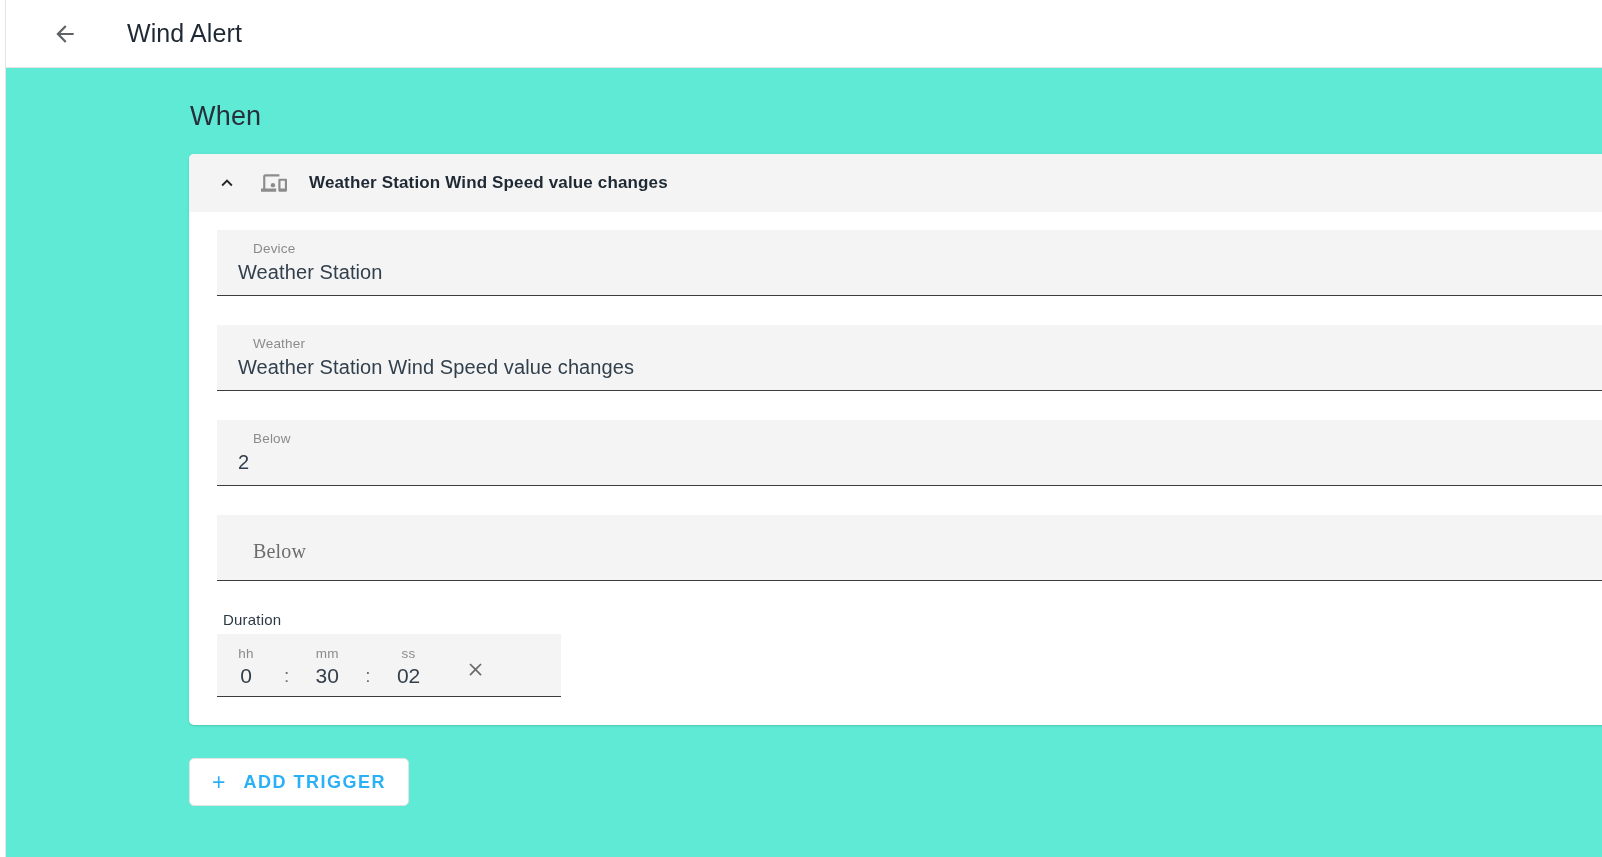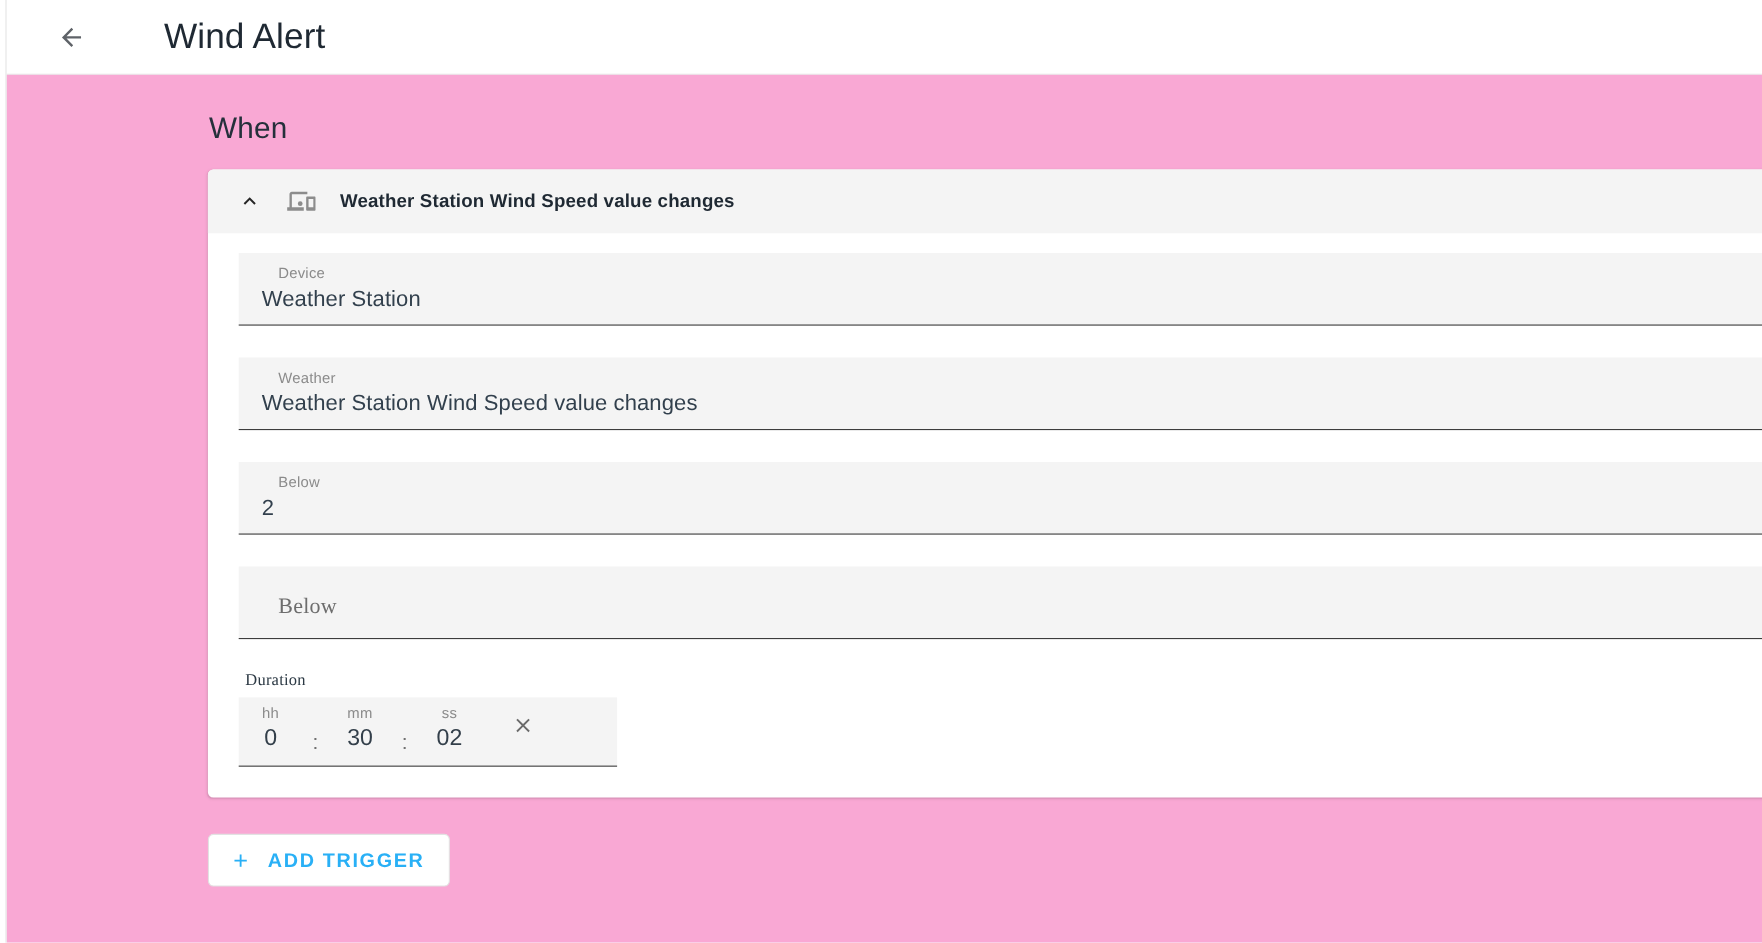--- a/index.html
+++ b/index.html
@@ -48,36 +48,36 @@
     background: transparent;
     border-radius: 50%;
     display: flex;
     align-items: center;
     justify-content: center;
     cursor: pointer;
     padding: 0;
   }
   .back-btn svg { display: block; }
   .toolbar-title {
-    margin-left: 60px;
-    font-size: 32px;
+    margin-left: 38px;
+    font-size: 25px;
     font-weight: 400;
     color: #1f2933;
     letter-spacing: 0.1px;
     white-space: nowrap;
   }
 
   
   .content {
     position: absolute;
     left: 0;
     top: 68px;
     right: 0;
     bottom: 0;
-    background: #f9a8d4;
+    background: #5eead4;
     overflow: hidden;
   }
 
   .section-heading {
     position: absolute;
     left: 184px;
     top: 33px;
     font-size: 27px;
     font-weight: 400;
     color: #25303b;
@@ -171,28 +171,27 @@
     margin-left: 28px;
     margin-top: 30px;
     width: 344px;
   }
   .duration-label {
     font-size: 15px;
     color: #2c3944;
     letter-spacing: 0.2px;
     margin-bottom: 6px;
     padding-left: 6px;
-    font-family: Liberation Serif, serif;
   }
   .duration-field {
     background: #f4f4f4;
     border-bottom: 1px solid #3c3c3c;
     height: 63px;
     display: flex;
-    align-items: center;
+    align-items: flex-end;
     box-sizing: border-box;
     padding: 0 0 7px 0;
   }
   .time-seg {
     width: 58px;
     display: flex;
     flex-direction: column;
     align-items: center;
     cursor: text;
   }

